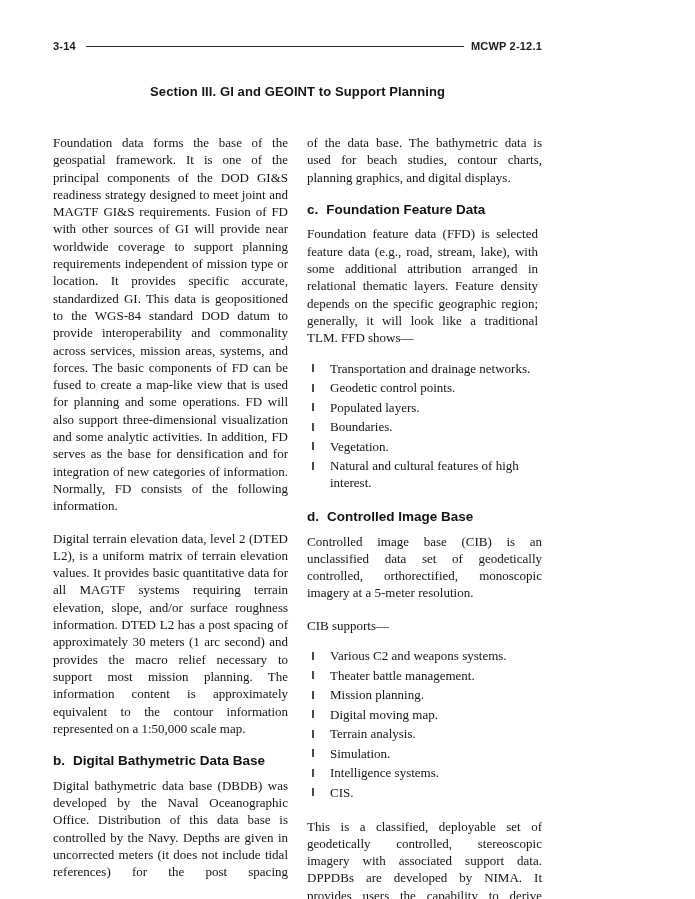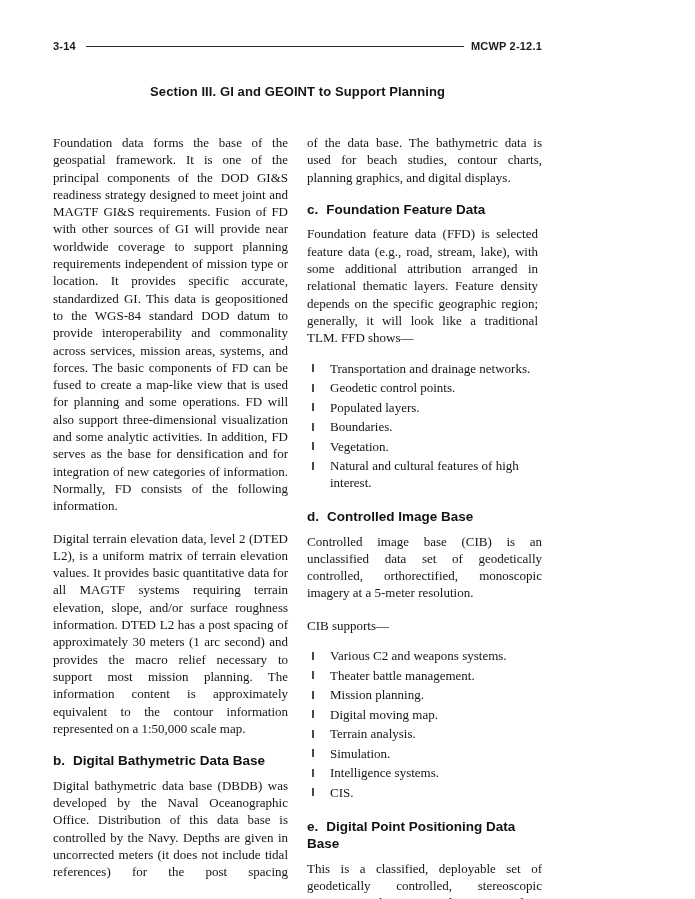--- a/index.html
+++ b/index.html
@@ -137,18 +137,17 @@
 
           <li><span class="blt"></span><span class="li-text">Terrain analysis.</span></li>
 
           <li><span class="blt"></span><span class="li-text">Simulation.</span></li>
 
           <li><span class="blt"></span><span class="li-text">Intelligence systems.</span></li>
 
           <li><span class="blt"></span><span class="li-text">CIS.</span></li>
         </ul>
 
-      <h2 class="sub-head"><span class="lbl">e.</span><span>Digital Point Positioning Data Base</span></h2>
       <p class="body">This is a classified, deployable set of geodetically controlled, stereoscopic imagery with associated support data. DPPDBs are developed by NIMA. It provides users the capability to derive accurate positional data for any identifiable feature within a specified area. The DPPDB requires specific software and hardware for exploitation.</p>
     </div>
 
   </div>
 </div>
 
 </body></html>

